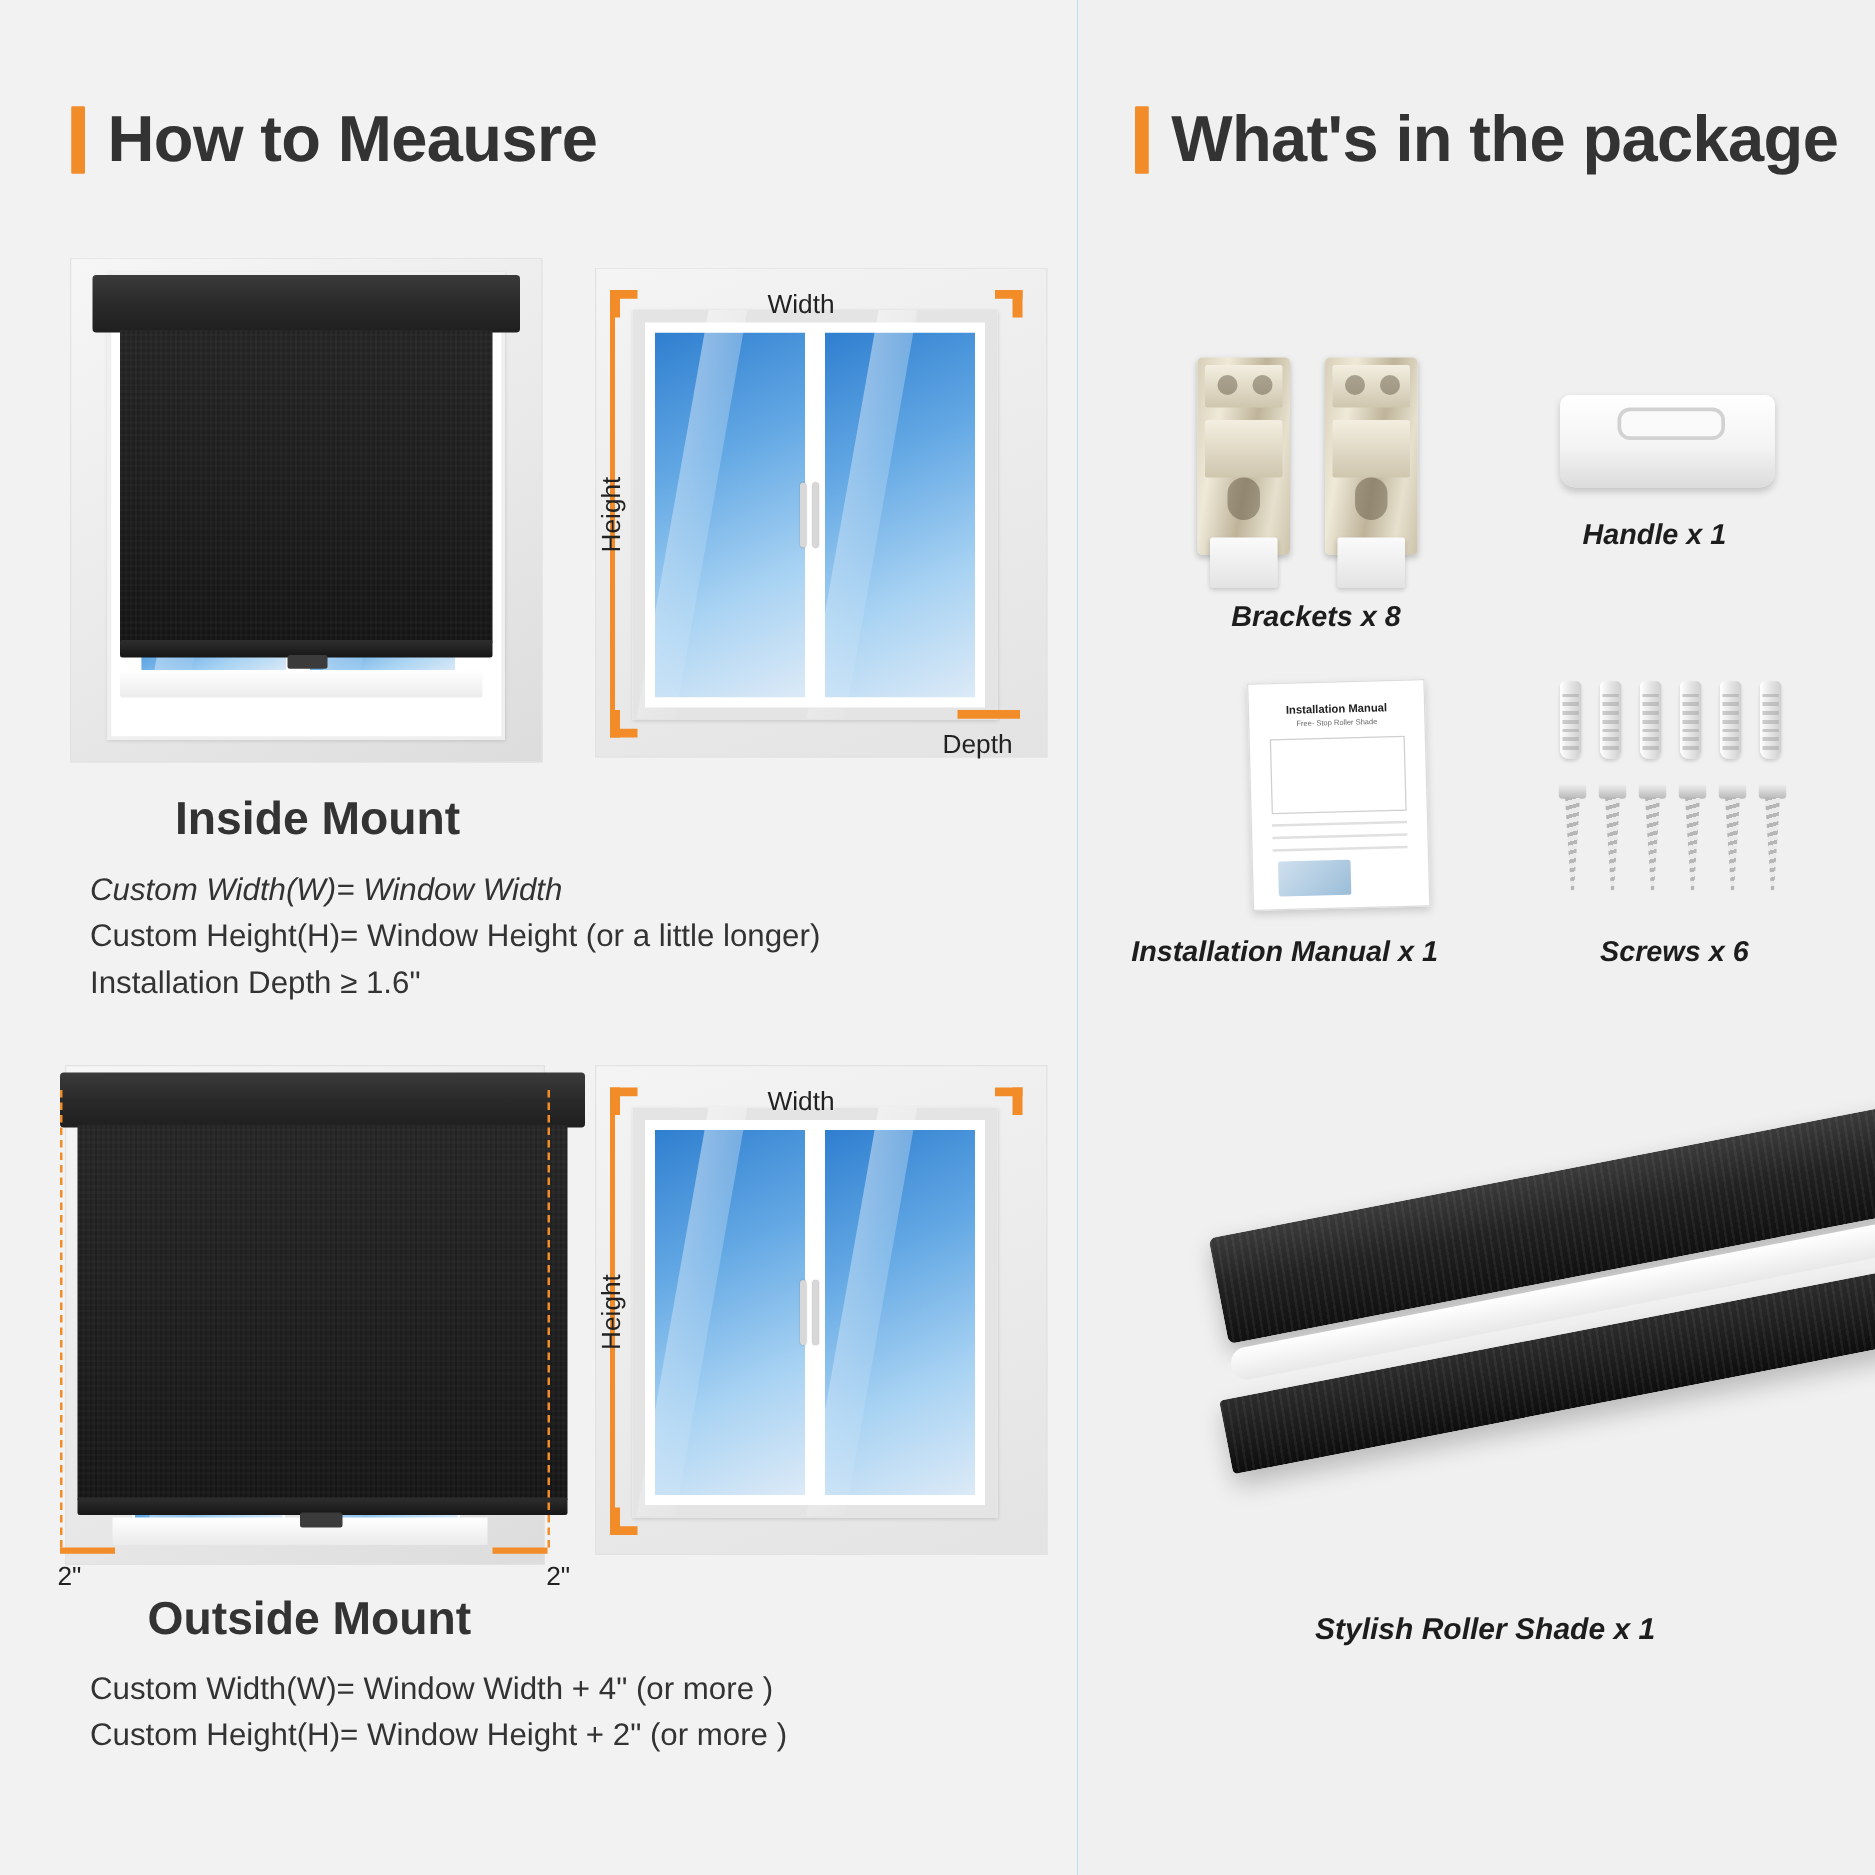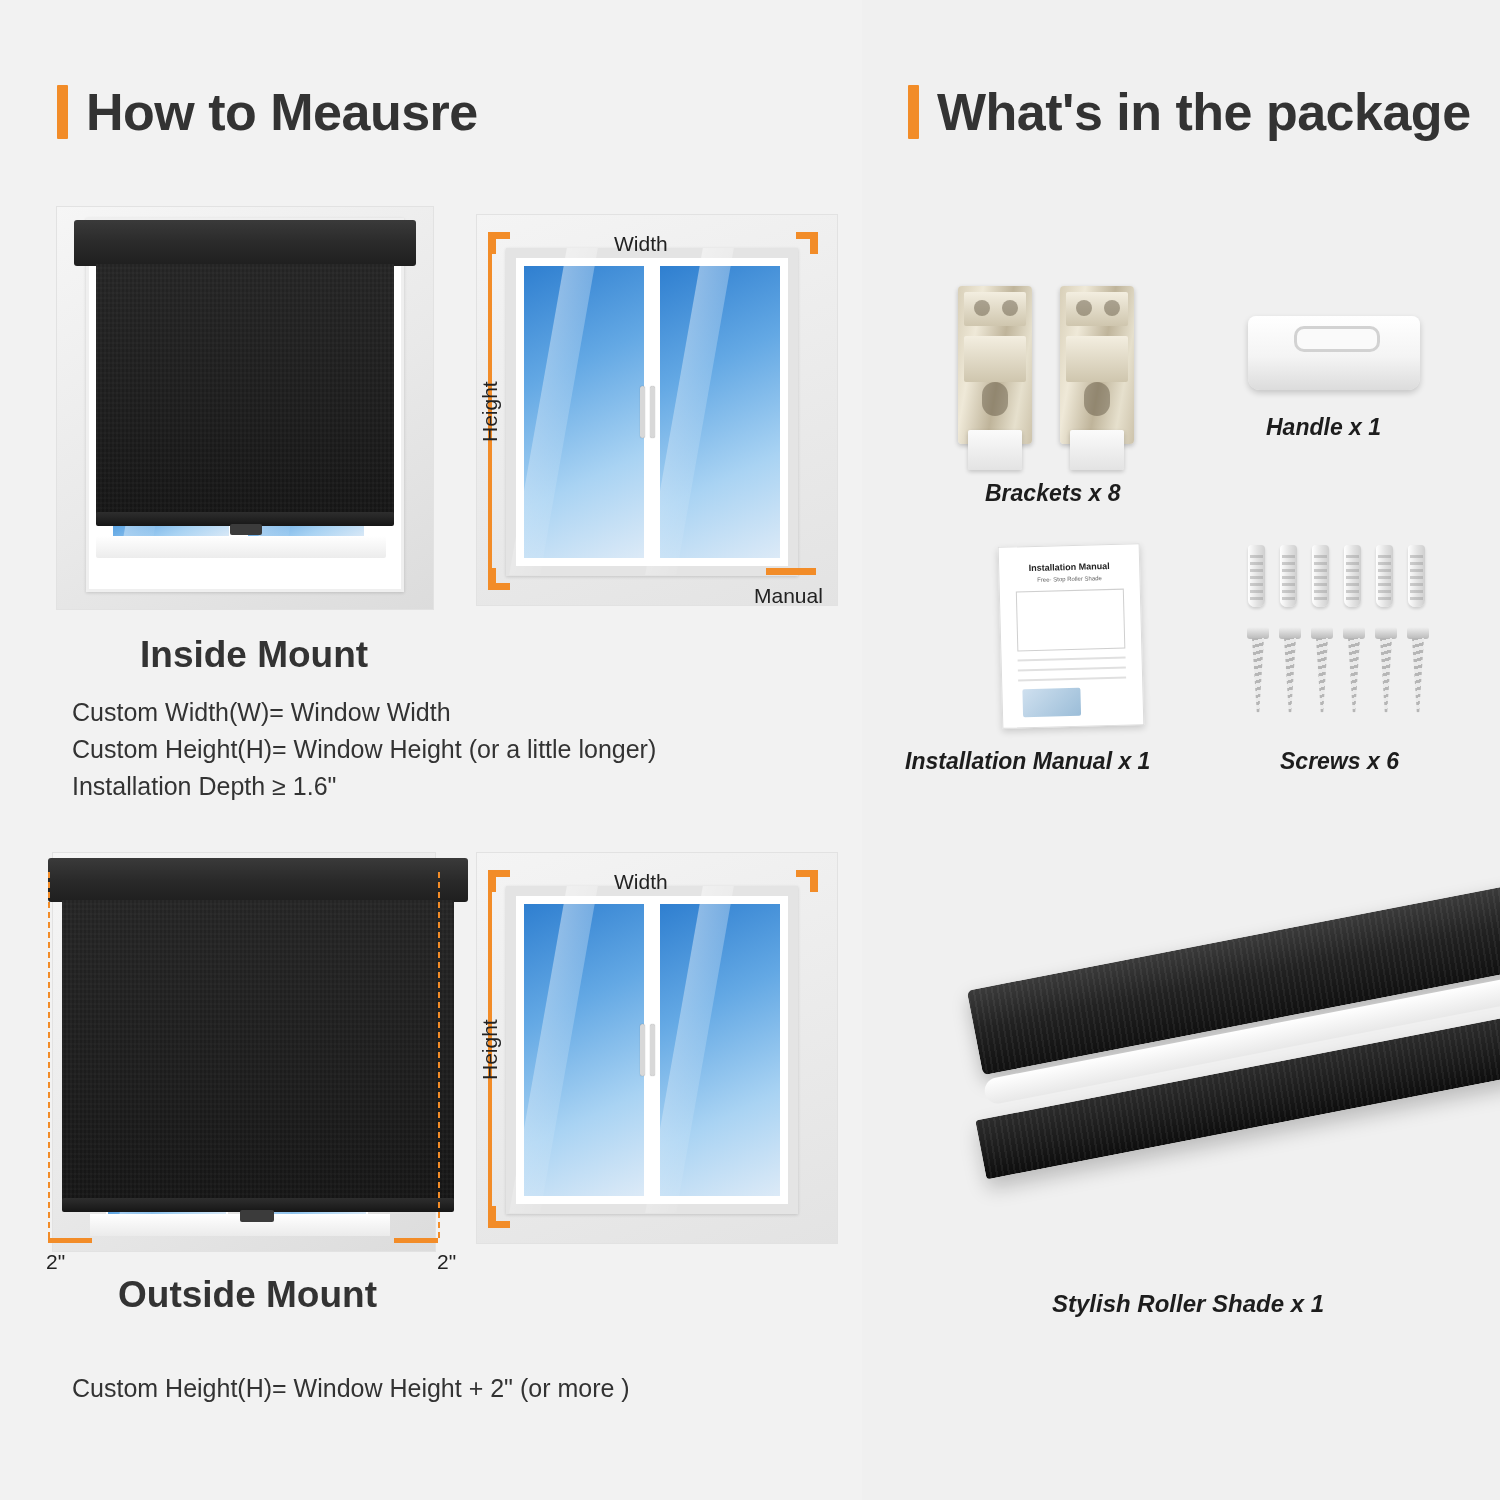--- a/index.html
+++ b/index.html
@@ -333,25 +333,25 @@
     <div class="dim-line" style="left:22px; top:26px; width:22px; height:7px;"></div>
     <div class="dim-line" style="left:344px; top:26px; width:8px; height:22px;"></div>
     <div class="dim-line" style="left:330px; top:26px; width:22px; height:7px;"></div>
     <div class="dim-line" style="left:22px; top:362px; width:8px; height:22px;"></div>
     <div class="dim-line" style="left:22px; top:377px; width:22px; height:7px;"></div>
     <div class="dim-line" style="left:22px; top:46px; width:4px; height:320px;"></div>
     <div class="dim-line" style="left:300px; top:362px; width:50px; height:7px;"></div>
 
     <div class="dim-label" style="left:148px; top:26px;">Width</div>
     <div class="dim-label vert" style="left:12px; top:236px;">Height</div>
-    <div class="dim-label" style="left:288px; top:378px;">Manual</div>
+    <div class="dim-label" style="left:288px; top:378px;">Depth</div>
   </div>
 
   <div class="mount-title" style="left:140px; top:634px;">Inside Mount</div>
-  <div class="spec-line" style="left:72px; top:698px;">Custom Width(W)= Window Width</div>
+  <div class="spec-line" style="left:72px; top:698px;font-style:italic;">Custom Width(W)= Window Width</div>
   <div class="spec-line" style="left:72px; top:735px;">Custom Height(H)= Window Height (or a little longer)</div>
   <div class="spec-line" style="left:72px; top:772px;">Installation Depth ≥ 1.6"</div>
 
   <div class="illus" style="left:34px; top:852px; width:420px; height:400px;">
     <div class="wall" style="left:18px; top:0; width:384px; height:400px;"></div>
     <div class="glass sheen" style="left:72px; top:330px; width:122px; height:36px;"></div>
     <div class="glass sheen" style="left:212px; top:330px; width:122px; height:36px;"></div>
     <div style="position:absolute; left:56px; top:362px; width:300px; height:22px; background:linear-gradient(180deg,#ffffff,#ebebeb);"></div>
     <div class="shade-head" style="left:14px; top:6px; width:420px; height:44px;"></div>
     <div class="shade-fabric" style="left:28px; top:48px; width:392px; height:300px;"></div>
@@ -380,20 +380,21 @@
     <div class="dim-line" style="left:330px; top:26px; width:22px; height:7px;"></div>
     <div class="dim-line" style="left:22px; top:362px; width:8px; height:22px;"></div>
     <div class="dim-line" style="left:22px; top:377px; width:22px; height:7px;"></div>
     <div class="dim-line" style="left:22px; top:46px; width:4px; height:320px;"></div>
 
     <div class="dim-label" style="left:148px; top:26px;">Width</div>
     <div class="dim-label vert" style="left:12px; top:236px;">Height</div>
   </div>
 
   <div class="mount-title" style="left:118px; top:1274px;">Outside Mount</div>
+  <div class="spec-line" style="left:72px; top:1337px;">Custom Width(W)= Window Width + 4" (or more )</div>
   <div class="spec-line" style="left:72px; top:1374px;">Custom Height(H)= Window Height + 2" (or more )</div>
 
   <div class="heading" style="left:908px; top:82px;">
     <div class="bar"></div>
     <div class="htext">What's in the package</div>
   </div>
 
   <div class="illus" style="left:958px; top:286px; width:200px; height:170px;">
     <div class="bracket" style="left:0; top:0;">
       <div class="plate" style="top:6px; height:34px;"></div>

